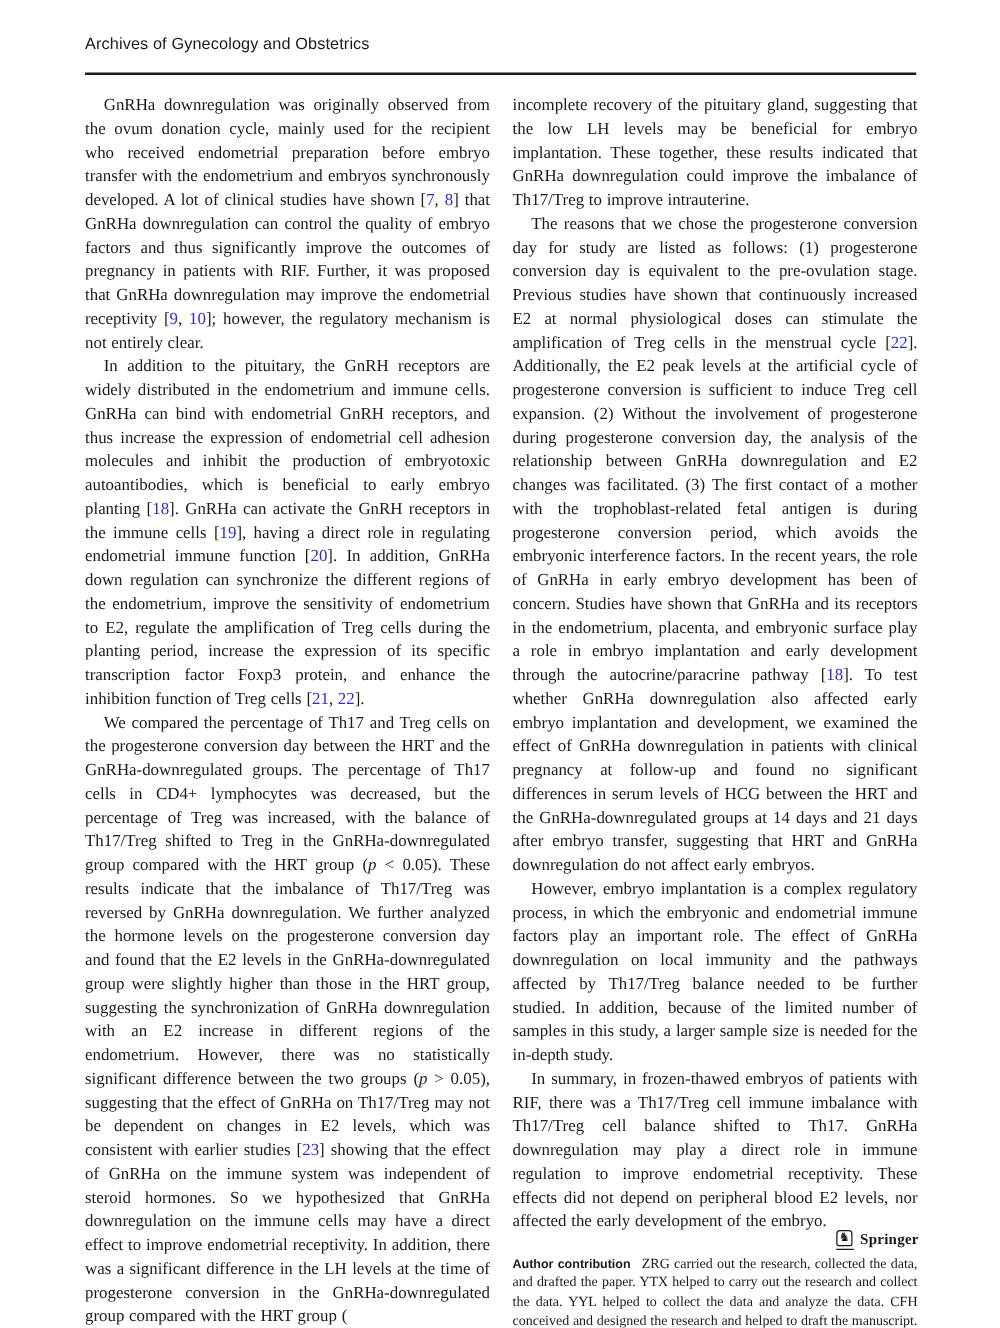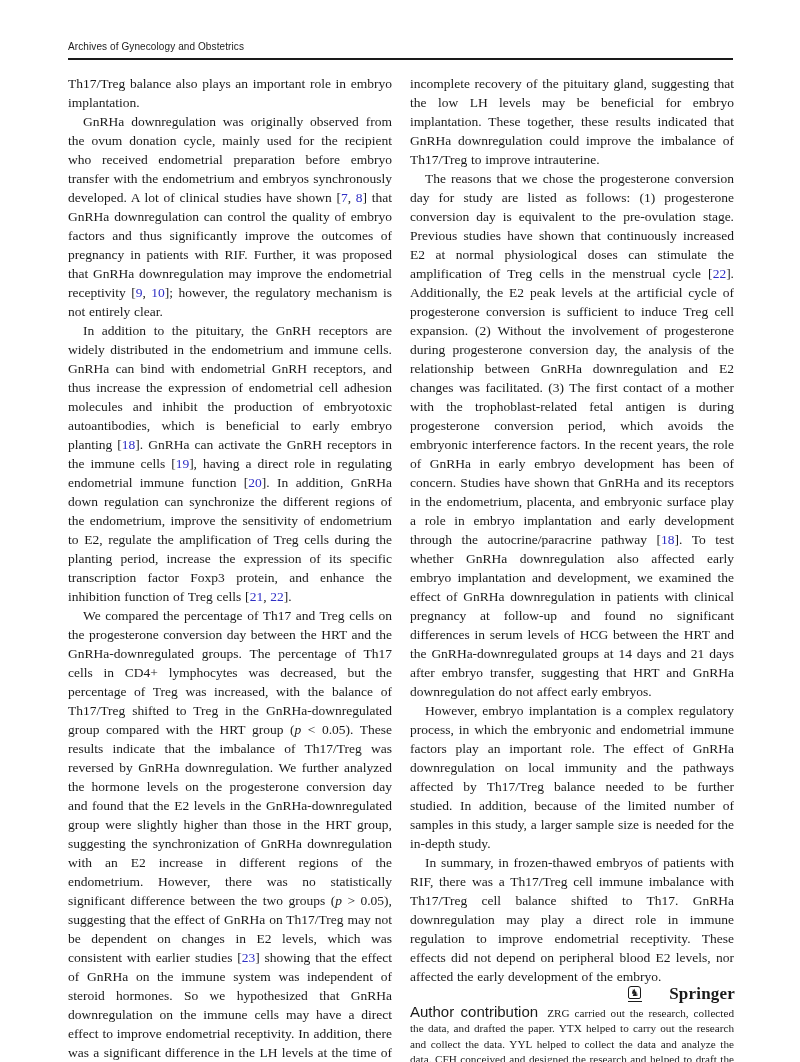--- a/index.html
+++ b/index.html
@@ -9,23 +9,23 @@
     font-family: "Liberation Serif", serif;
     color: #1a1a1a;
     position: relative;
     overflow: hidden;
   }
   .page {
     position: absolute; inset: 0;
     background: #ffffff;
   }
   .running-head {
-    position: absolute; left: 68px; top: 41px;
+    position: absolute; left: 68px; top: 29px;
     font-family: "Liberation Sans", sans-serif;
-    font-size: 10px; line-height: 12px;
+    font-size: 13px; line-height: 12px;
     color: #1a1a1a;
     letter-spacing: 0.1px;
   }
   .header-rule {
     position: absolute; left: 68px; top: 58px;
     width: 665px; height: 1.6px;
     background: #1a1a1a;
   }
   .columns {
     position: absolute; left: 68px; top: 74px;
@@ -46,22 +46,22 @@
   .ital { font-style: italic; }
   .author-note {
     margin-top: 18px;
     font-size: 11.2px;
     line-height: 15.4px;
     text-align: justify;
     color: #1a1a1a;
   }
   .author-note .ac-label {
     font-family: "Liberation Sans", sans-serif;
-    font-weight: 400;
-    font-size: 15px;
+    font-weight: 700;
+    font-size: 10px;
     padding-right: 9px;
   }
   .publisher {
     position: absolute; top: 984px; right: 65px;
     display: flex; align-items: center; gap: 5px;
   }
   .knight-box {
     display: flex; flex-direction: column; align-items: center;
     width: 15px;
   }
@@ -74,41 +74,39 @@
     color: #1a1a1a;
   }
   .knight-underline {
     width: 14px; height: 1.3px;
     background: #1a1a1a;
     margin-top: 1.5px;
   }
   .publisher-name {
     font-family: "Liberation Serif", serif;
     font-weight: 600;
-    font-size: 17px;
+    font-size: 12px;
     letter-spacing: 0.2px;
     color: #1a1a1a;
-    margin-left: 22px;
   }
 </style>
 </head>
 <body>
 
 <div class="page">
 
   <div class="running-head">
     <span>Archives of Gynecology and Obstetrics</span>
   </div>
 
   <div class="header-rule"></div>
 
   <div class="columns">
 
     <section class="col">
-      <p class="body-par no-indent"><span>Th17/Treg balance also plays an important role in embryo implantation.</span></p>
       <p class="body-par"><span>GnRHa downregulation was originally observed from the ovum donation cycle, mainly used for the recipient who received endometrial preparation before embryo transfer with the endometrium and embryos synchronously developed. A lot of clinical studies have shown [</span><span class="ref">7</span><span>, </span><span class="ref">8</span><span>] that GnRHa downregulation can control the quality of embryo factors and thus significantly improve the outcomes of pregnancy in patients with RIF. Further, it was proposed that GnRHa downregulation may improve the endometrial receptivity [</span><span class="ref">9</span><span>, </span><span class="ref">10</span><span>]; however, the regulatory mechanism is not entirely clear.</span></p>
       <p class="body-par"><span>In addition to the pituitary, the GnRH receptors are widely distributed in the endometrium and immune cells. GnRHa can bind with endometrial GnRH receptors, and thus increase the expression of endometrial cell adhesion molecules and inhibit the production of embryotoxic autoantibodies, which is beneficial to early embryo planting [</span><span class="ref">18</span><span>]. GnRHa can activate the GnRH receptors in the immune cells [</span><span class="ref">19</span><span>], having a direct role in regulating endometrial immune function [</span><span class="ref">20</span><span>]. In addition, GnRHa down regulation can synchronize the different regions of the endometrium, improve the sensitivity of endometrium to E2, regulate the amplification of Treg cells during the planting period, increase the expression of its specific transcription factor Foxp3 protein, and enhance the inhibition function of Treg cells [</span><span class="ref">21</span><span>, </span><span class="ref">22</span><span>].</span></p>
       <p class="body-par"><span>We compared the percentage of Th17 and Treg cells on the progesterone conversion day between the HRT and the GnRHa-downregulated groups. The percentage of Th17 cells in CD4+ lymphocytes was decreased, but the percentage of Treg was increased, with the balance of Th17/Treg shifted to Treg in the GnRHa-downregulated group compared with the HRT group (</span><span class="ital">p</span><span> &lt; 0.05). These results indicate that the imbalance of Th17/Treg was reversed by GnRHa downregulation. We further analyzed the hormone levels on the progesterone conversion day and found that the E2 levels in the GnRHa-downregulated group were slightly higher than those in the HRT group, suggesting the synchronization of GnRHa downregulation with an E2 increase in different regions of the endometrium. However, there was no statistically significant difference between the two groups (</span><span class="ital">p</span><span> &gt; 0.05), suggesting that the effect of GnRHa on Th17/Treg may not be dependent on changes in E2 levels, which was consistent with earlier studies [</span><span class="ref">23</span><span>] showing that the effect of GnRHa on the immune system was independent of steroid hormones. So we hypothesized that GnRHa downregulation on the immune cells may have a direct effect to improve endometrial receptivity. In addition, there was a significant difference in the LH levels at the time of progesterone conversion in the GnRHa-downregulated group compared with the HRT group (</span></p>
     </section>
 
     <section class="col">
       <p class="body-par no-indent"><span>incomplete recovery of the pituitary gland, suggesting that the low LH levels may be beneficial for embryo implantation. These together, these results indicated that GnRHa downregulation could improve the imbalance of Th17/Treg to improve intrauterine.</span></p>
       <p class="body-par"><span>The reasons that we chose the progesterone conversion day for study are listed as follows: (1) progesterone conversion day is equivalent to the pre-ovulation stage. Previous studies have shown that continuously increased E2 at normal physiological doses can stimulate the amplification of Treg cells in the menstrual cycle [</span><span class="ref">22</span><span>]. Additionally, the E2 peak levels at the artificial cycle of progesterone conversion is sufficient to induce Treg cell expansion. (2) Without the involvement of progesterone during progesterone conversion day, the analysis of the relationship between GnRHa downregulation and E2 changes was facilitated. (3) The first contact of a mother with the trophoblast-related fetal antigen is during progesterone conversion period, which avoids the embryonic interference factors. In the recent years, the role of GnRHa in early embryo development has been of concern. Studies have shown that GnRHa and its receptors in the endometrium, placenta, and embryonic surface play a role in embryo implantation and early development through the autocrine/paracrine pathway [</span><span class="ref">18</span><span>]. To test whether GnRHa downregulation also affected early embryo implantation and development, we examined the effect of GnRHa downregulation in patients with clinical pregnancy at follow-up and found no significant differences in serum levels of HCG between the HRT and the GnRHa-downregulated groups at 14 days and 21 days after embryo transfer, suggesting that HRT and GnRHa downregulation do not affect early embryos.</span></p>
       <p class="body-par"><span>However, embryo implantation is a complex regulatory process, in which the embryonic and endometrial immune factors play an important role. The effect of GnRHa downregulation on local immunity and the pathways affected by Th17/Treg balance needed to be further studied. In addition, because of the limited number of samples in this study, a larger sample size is needed for the in-depth study.</span></p>
       <p class="body-par"><span>In summary, in frozen-thawed embryos of patients with RIF, there was a Th17/Treg cell immune imbalance with Th17/Treg cell balance shifted to Th17. GnRHa downregulation may play a direct role in immune regulation to improve endometrial receptivity. These effects did not depend on peripheral blood E2 levels, nor affected the early development of the embryo.</span></p>

